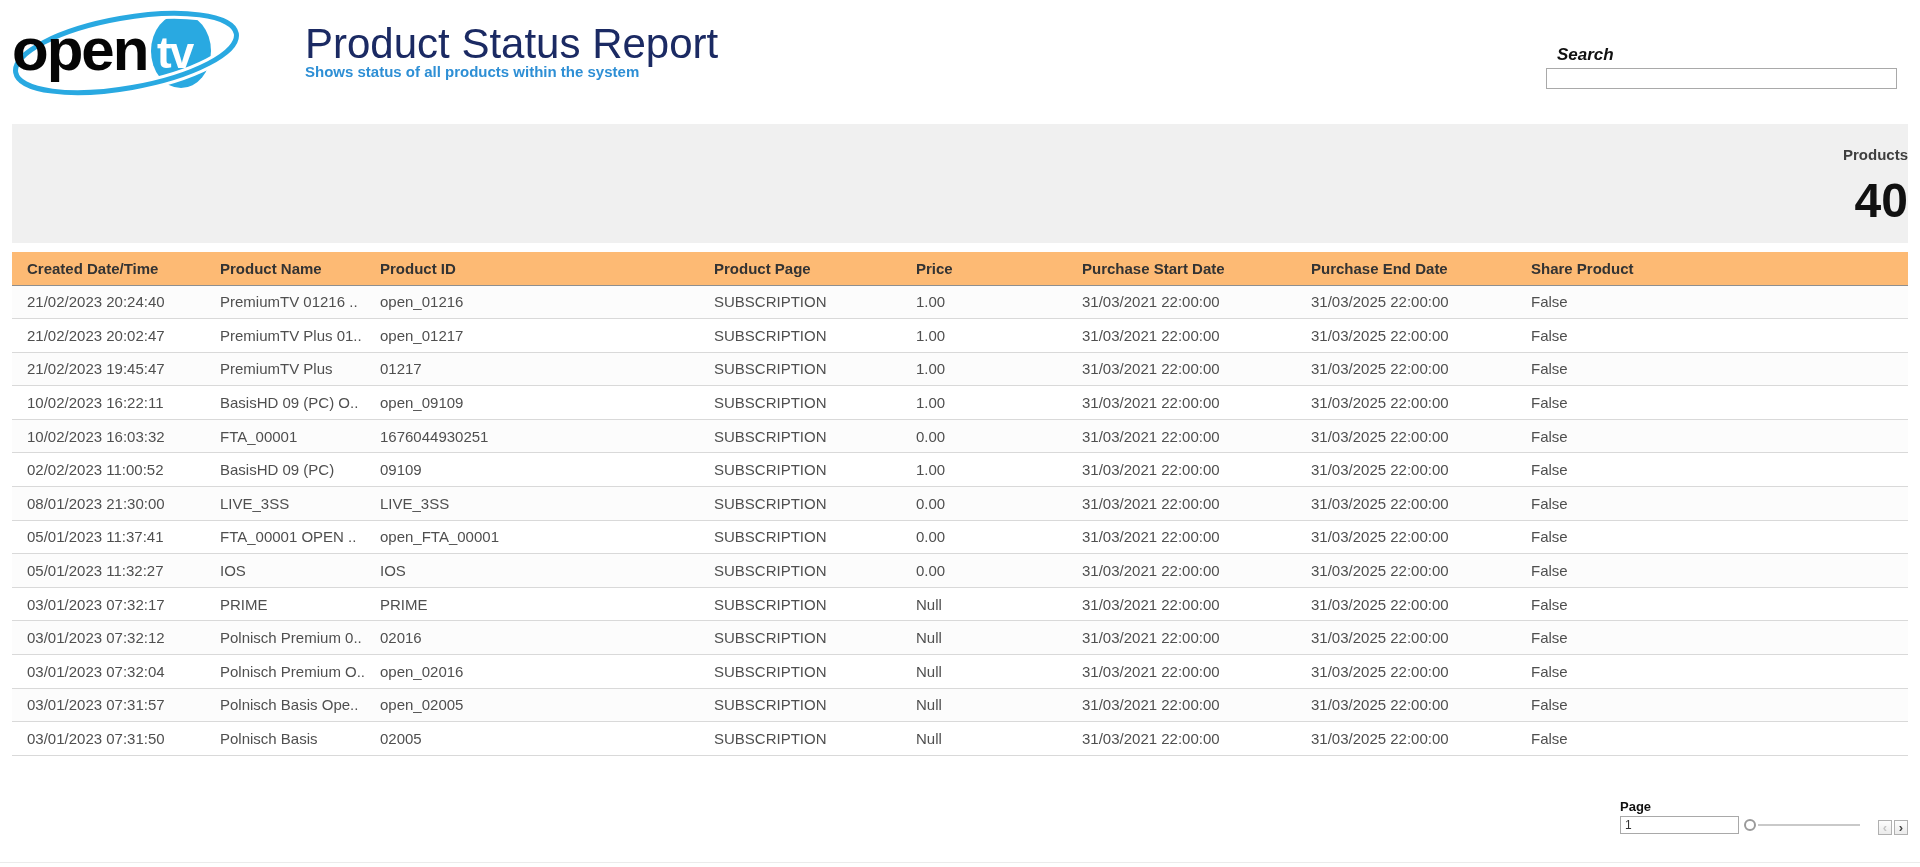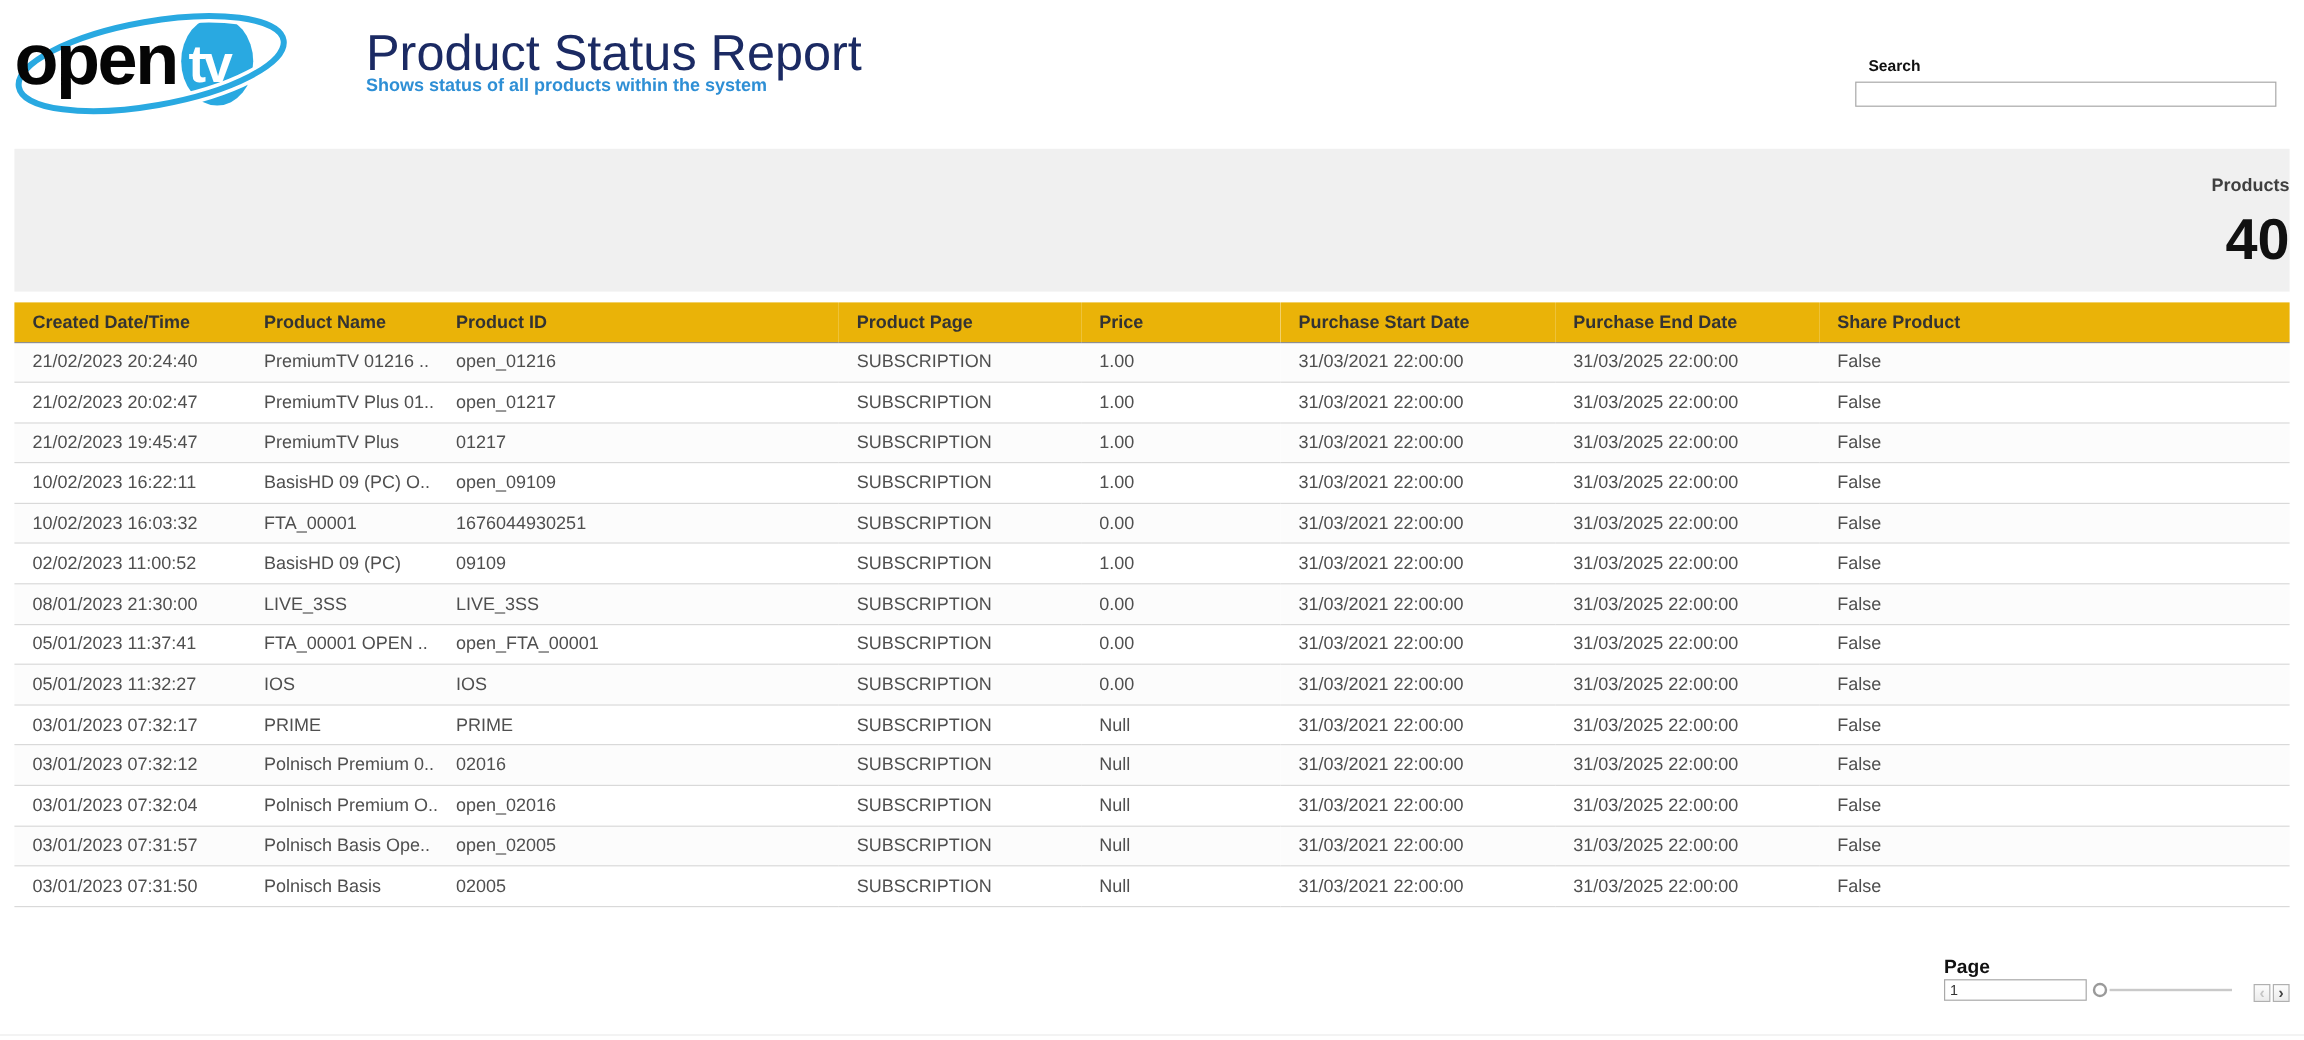--- a/index.html
+++ b/index.html
@@ -7,47 +7,47 @@
     font-family:"Liberation Sans", sans-serif; overflow:hidden; position:relative; }
 
   
   .top-header { position:absolute; left:0; top:0; width:1920px; height:100px; background:#fff; }
   .logo { position:absolute; left:8px; top:6px; }
   .title-block { position:absolute; left:305px; top:26px; }
   .page-title { font-size:42px; font-weight:normal; color:#1b2a63; letter-spacing:0; line-height:36px; }
   .page-subtitle { font-size:15px; font-weight:bold; color:#2e8fd5; margin-top:1px; }
 
   .search-block { position:absolute; left:1546px; top:48px; width:351px; }
-  .search-label { font-size:13px; font-weight:bold; color:#111; margin-left:11px; line-height:14px; }
+  .search-label { font-size:17px; font-weight:bold; color:#111; margin-left:11px; line-height:14px;font-style:italic; }
   .search-input { display:block; width:351px; height:21px; margin-top:6px;
     border:1px solid #a9a9a9; background:#fff; font-size:13px; padding:0 5px;
     font-family:"Liberation Sans", sans-serif; outline:none; }
 
   
   .summary-card { position:absolute; left:12px; top:124px; width:1896px; height:119px;
     background:#f0f0f0; text-align:right; }
   .summary-label { font-size:15px; font-weight:bold; color:#3f3f3f; padding-top:22px; }
   .summary-value { font-size:48px; font-weight:bold; color:#111; margin-top:10px; }
 
   
   .report-table-wrap { position:absolute; left:12px; top:252px; width:1896px; }
   table.report { width:1896px; border-collapse:collapse; table-layout:fixed; }
-  table.report th { height:33px; background:#eab308; text-align:left; vertical-align:middle;
+  table.report th { height:33px; background:#fdba74; text-align:left; vertical-align:middle;
     font-size:15px; font-weight:bold; color:#333; padding-left:15px;
     border-bottom:1px solid #8f8f8f; white-space:nowrap; overflow:hidden; }
   table.report td { height:33.6px; vertical-align:middle; font-size:15px; color:#4f4f4f;
     padding-left:15px; border-bottom:1px solid #d9d9d9; white-space:nowrap; overflow:hidden;
     background:#fff; }
   table.report tr:nth-child(odd) td { background:#fcfcfc; }
   col.c1{width:193px} col.c2{width:160px} col.c3{width:334px} col.c4{width:202px}
   col.c5{width:166px} col.c6{width:229px} col.c7{width:220px} col.c8{width:392px}
 
   
   .pagination-bar { position:absolute; left:1620px; top:800px; width:292px; height:40px; }
-  .page-label { font-size:16px; font-weight:bold; color:#111; line-height:14px; }
+  .page-label { font-size:13px; font-weight:bold; color:#111; line-height:14px; }
   .page-input { position:absolute; left:0; top:16px; width:119px; height:18px;
     border:1px solid #a9a9a9; font-size:12px; padding:0 4px; color:#333;
     font-family:"Liberation Sans", sans-serif; outline:none; }
   .slider-handle { position:absolute; left:124px; top:19px; width:12px; height:12px;
     border:2px solid #9a9a9a; border-radius:50%; background:#fff; }
   .slider-track { position:absolute; left:138px; top:24px; width:102px; height:2px; background:#c9c9c9; }
   .pager-btn { position:absolute; top:20px; width:14px; height:15px; border:1px solid #b0b0b0;
     background:linear-gradient(#fdfdfd,#ebebeb); font-size:13px; line-height:13px;
     text-align:center; font-weight:bold; cursor:pointer; }
   .pager-prev { left:258px; color:#c4c4c4; }

